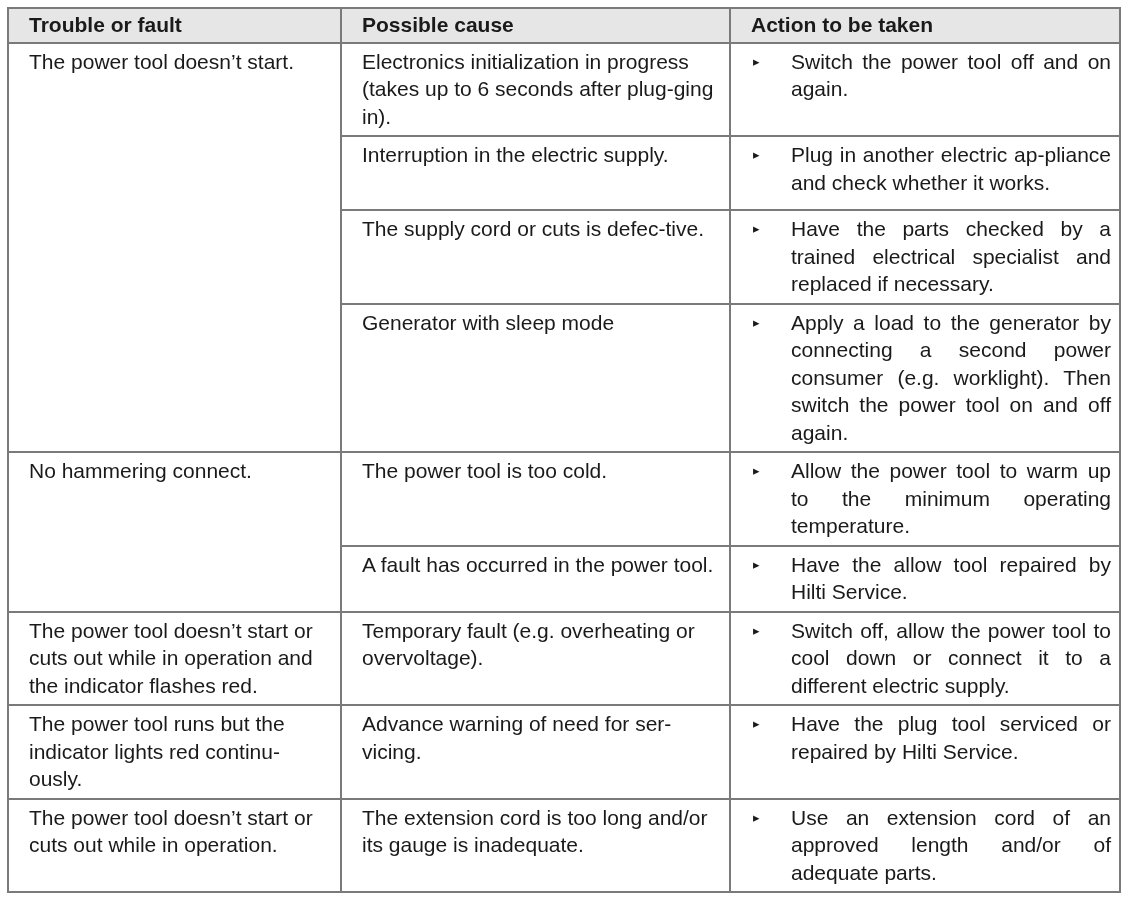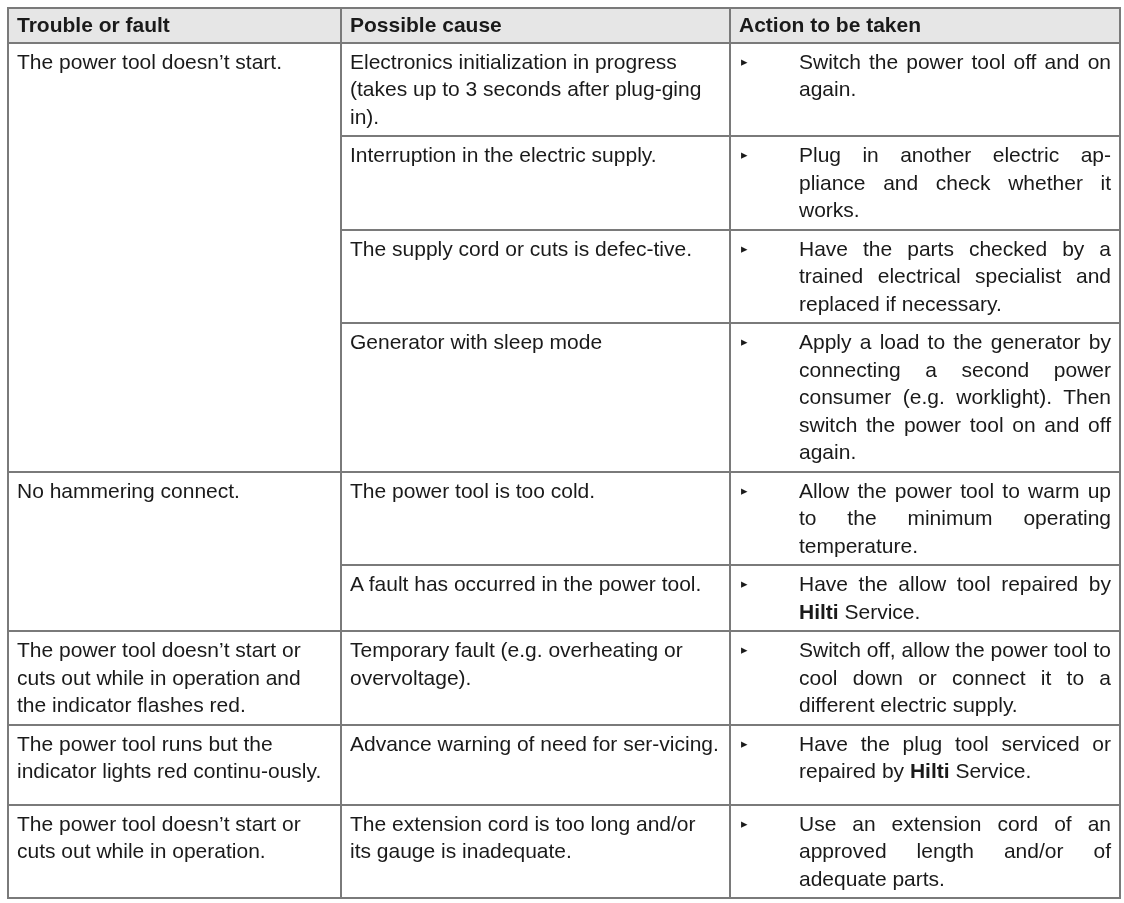--- a/index.html
+++ b/index.html
@@ -5,28 +5,28 @@
   html, body { margin:0; padding:0; background:#ffffff; }
   body { width:1124px; height:903px; position:relative; overflow:hidden;
          font-family:"Liberation Sans", sans-serif; color:#1a1a1a; }
   table.trouble {
     position:absolute; left:7px; top:7px; width:1112px;
     border-collapse:collapse; table-layout:fixed;
     font-size:21px; line-height:27.5px;
   }
   table.trouble th, table.trouble td {
     border:2px solid #7a7a7a; vertical-align:top;
-    padding:4px 8px 5px 8px; text-align:left;
+    padding:4px 8px 5px 20px; text-align:left;
   }
   table.trouble th { background:#e6e6e6; font-weight:bold; padding-top:2px; padding-bottom:3px; }
   col.c1 { width:333px; } col.c2 { width:389px; } col.c3 { width:390px; }
   .action { display:flex; }
   .bullet { width:38px; flex:0 0 38px; font-size:13px; padding-left:2px; line-height:27.5px; }
-  .action-text { flex:1; text-align:justify;margin-left:20px; }
-  .brand { font-weight:bold; }
+  .action-text { flex:1; text-align:justify; }
+  .brand { font-weight:normal; }
 </style>
 </head>
 <body>
 
 <table class="trouble">
   <colgroup>
       <col class="c1">
       <col class="c2">
       <col class="c3">
     </colgroup>
@@ -34,21 +34,21 @@
     <tr>
       <th>Trouble or fault</th>
       <th>Possible cause</th>
       <th>Action to be taken</th>
     </tr>
   </thead>
   <tbody>
 
     <tr style="height:92px">
       <td rowspan="4">The power tool doesn’t start.</td>
-      <td>Electronics initialization in progress (takes up to 3 seconds after plug-ging in).</td>
+      <td>Electronics initialization in progress (takes up to 6 seconds after plug-ging in).</td>
       <td>
           <div class="action">
         <span class="bullet">▸</span>
         <span class="action-text">Switch the power tool off and on again.</span>
           </div>
         </td>
     </tr>
     <tr style="height:74px">
       <td>Interruption in the electric supply.</td>
       <td>

